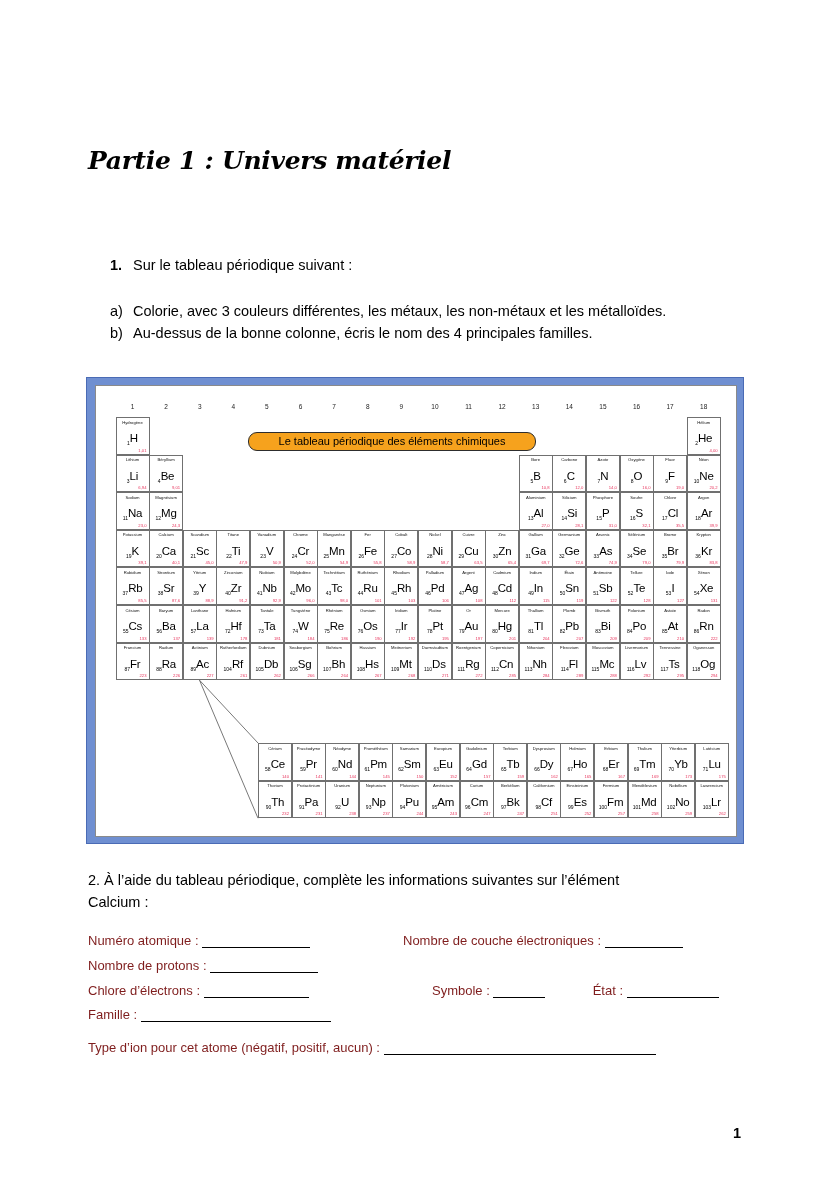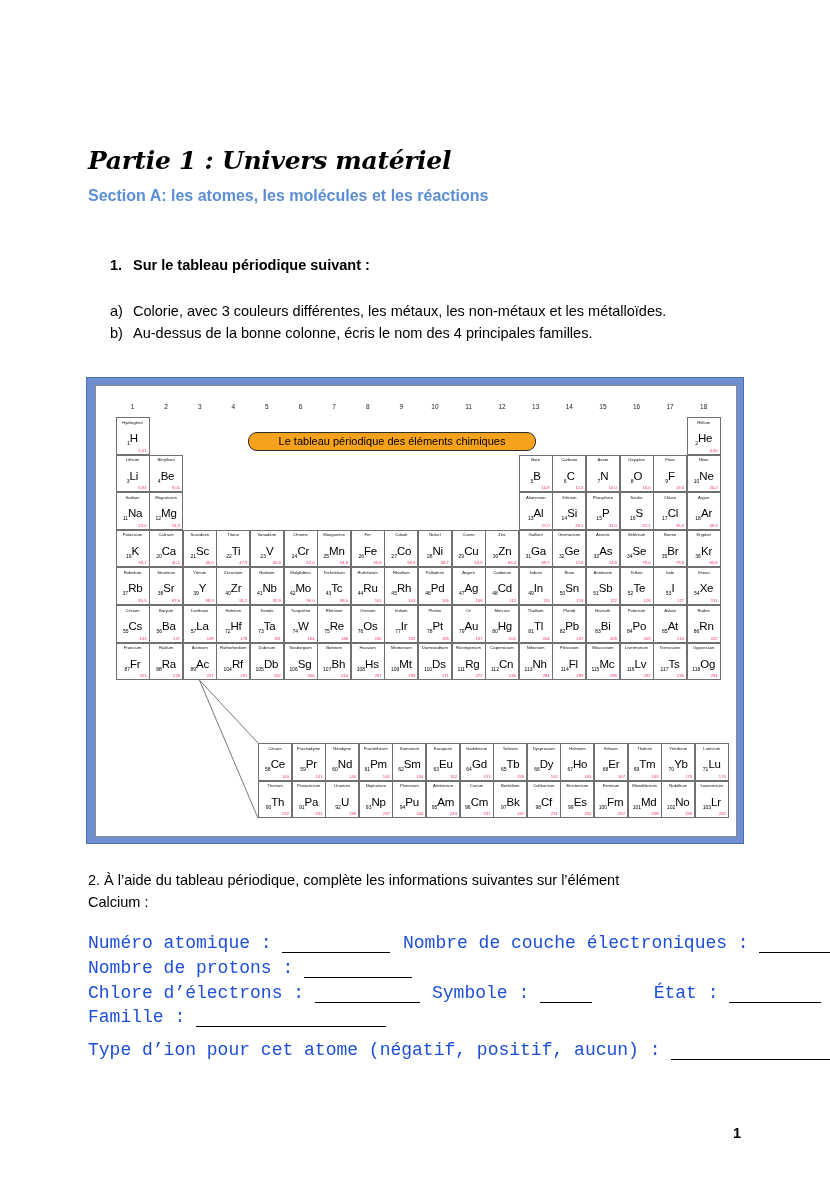--- a/index.html
+++ b/index.html
@@ -46,21 +46,21 @@
   }
 
   .para {
     position: absolute;
     font-size: 14.5px;
     color: #000;
     white-space: nowrap;
   }
   .p-intro  { left: 88px;  top: 230px; }
   .p-q1num  { left: 110px; top: 257px; font-weight: bold; }
-  .p-q1txt  { left: 133px; top: 257px; font-weight: bold; }
+  .p-q1txt  { left: 133px; top: 257px; font-weight: normal; }
   .p-a-lbl  { left: 110px; top: 303px; }
   .p-a-txt  { left: 133px; top: 303px; }
   .p-b-lbl  { left: 110px; top: 325px; }
   .p-b-txt  { left: 133px; top: 325px; }
 
   
   .pt-frame {
     position: absolute;
     left: 86px;
     top: 377px;
@@ -174,24 +174,23 @@
     left: 88px;
     font-size: 14.5px;
     color: #000;
     white-space: nowrap;
   }
   .q2-l1 { top: 872px; }
   .q2-l2 { top: 894px; }
 
   .fl {
     position: absolute;
-    font-size: 18px;
-    color: #1d4ed8;
+    font-size: 13px;
+    color: #7f1d1d;
     white-space: nowrap;
-    font-family: Liberation Mono, monospace;
   }
   .fl .blank {
     display: inline-block;
     border-bottom: 1.3px solid #000;
     height: 14px;
     vertical-align: bottom;
   }
   .fc-l { left: 88px; }
   .fc-r { left: 403px; }
   .fr1 { top: 933px; }
@@ -208,21 +207,20 @@
     font-weight: bold;
     color: #000;
   }
 </style>
 </head>
 <body>
 
 <div class="page">
 
   <div class="title-main">Partie 1 : Univers matériel</div>
-  <div class="title-section">Section A: les atomes, les molécules et les réactions</div>
 
   <div class="para p-q1num">1.</div>
   <div class="para p-q1txt">Sur le tableau périodique suivant :</div>
   <div class="para p-a-lbl">a)</div>
   <div class="para p-a-txt">Colorie, avec 3 couleurs différentes, les métaux, les non-métaux et les métalloïdes.</div>
   <div class="para p-b-lbl">b)</div>
   <div class="para p-b-txt">Au-dessus de la bonne colonne, écris le nom des 4 principales familles.</div>
 
   <div class="pt-frame">
     <div class="pt-inner" id="pt-inner">

